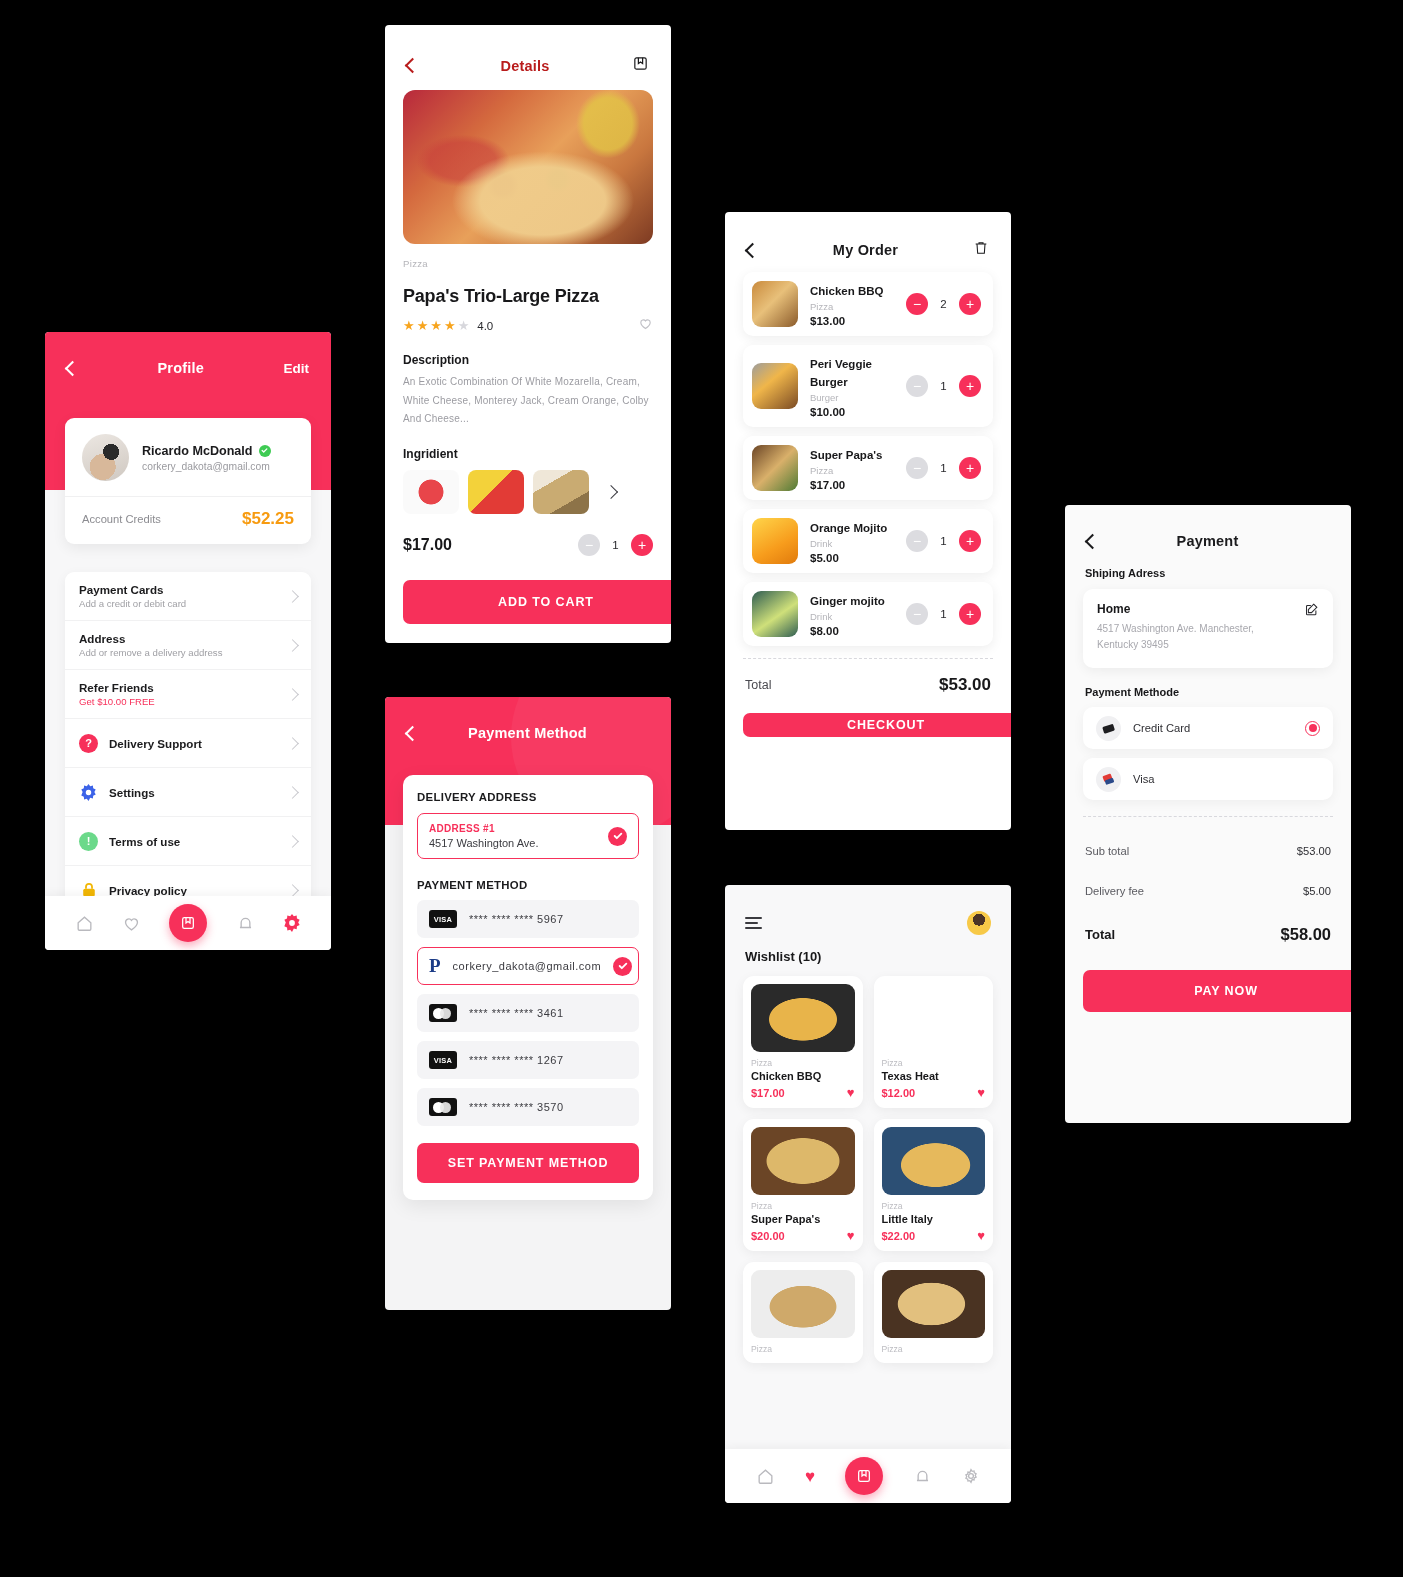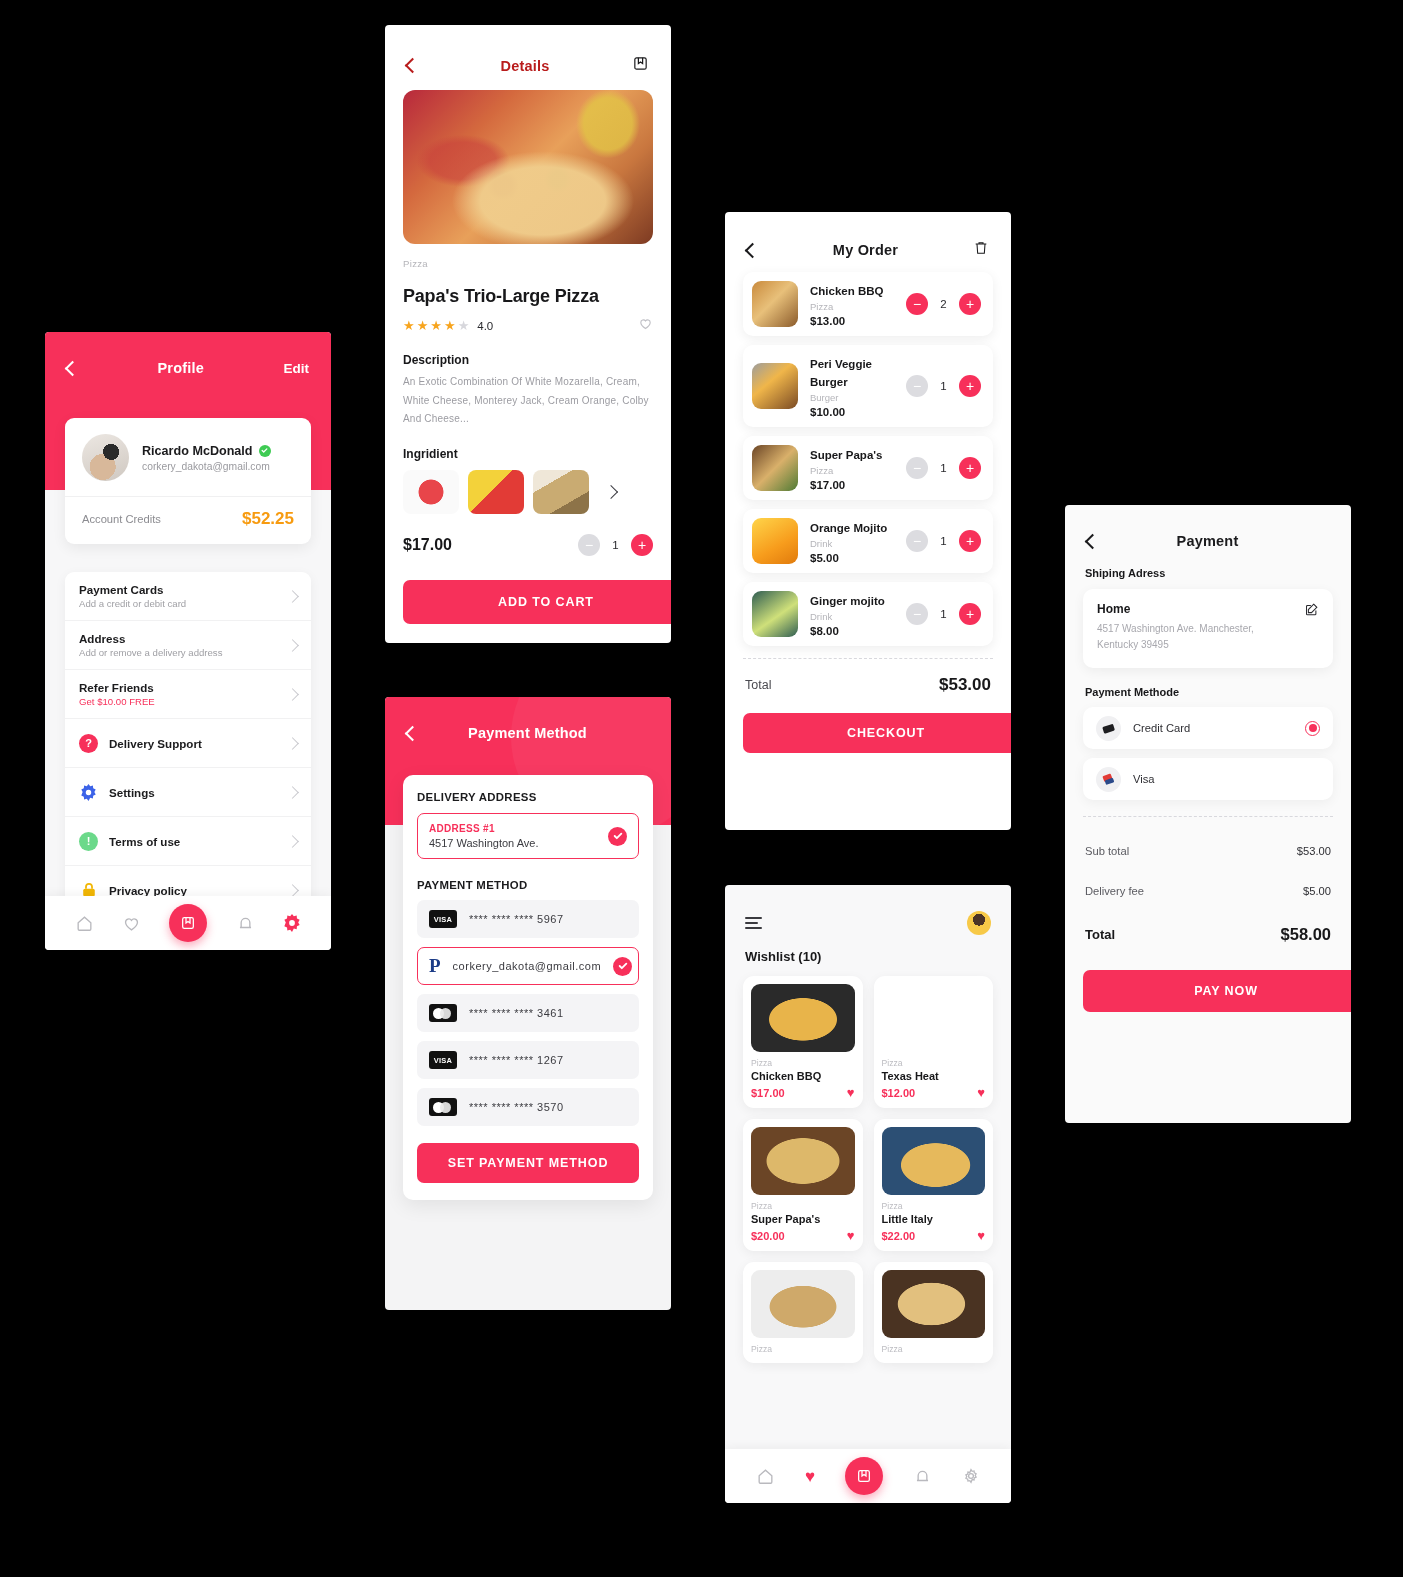--- a/index.html
+++ b/index.html
@@ -185,21 +185,21 @@
   }
   #myorder .thumb { width:46px; height:46px; border-radius:9px; flex:none; }
   #myorder .oinfo { flex:1; min-width:0; }
   #myorder .oname { font-size:11.5px; font-weight:700; color:#18181a; }
   #myorder .ocat { font-size:9.5px; color:#b5b5ba; margin-top:2px; }
   #myorder .oprice { font-size:11.5px; font-weight:700; color:#18181a; margin-top:3px; }
   #myorder .divider { margin:12px 18px 0; border-top:1.5px dashed #d8d8dd; }
   #myorder .totrow { display:flex; align-items:center; justify-content:space-between; padding:16px 20px 0; }
   #myorder .totlbl { font-size:12.5px; color:#4a4a50; }
   #myorder .totamt { font-size:17px; font-weight:700; color:#18181a; }
-  #myorder .cta { margin:18px 18px 0; height:40px; }
+  #myorder .cta { margin:18px 18px 0; height:24px; }
 
   
   #wishlist { left: 725px; top: 885px; width: 286px; height: 618px; border-radius: 4px; background:#f8f8f9; }
   #wishlist .top { display:flex; align-items:center; justify-content:space-between; padding:26px 20px 0; }
   #wishlist .burger { display:flex; flex-direction:column; gap:3px; }
   #wishlist .burger i { display:block; height:1.8px; background:#3b3b40; border-radius:2px; }
   #wishlist .burger i:nth-child(1){ width:17px; }
   #wishlist .burger i:nth-child(2){ width:13px; }
   #wishlist .burger i:nth-child(3){ width:17px; }
   #wishlist .pfp { width:24px; height:24px; border-radius:50%;

